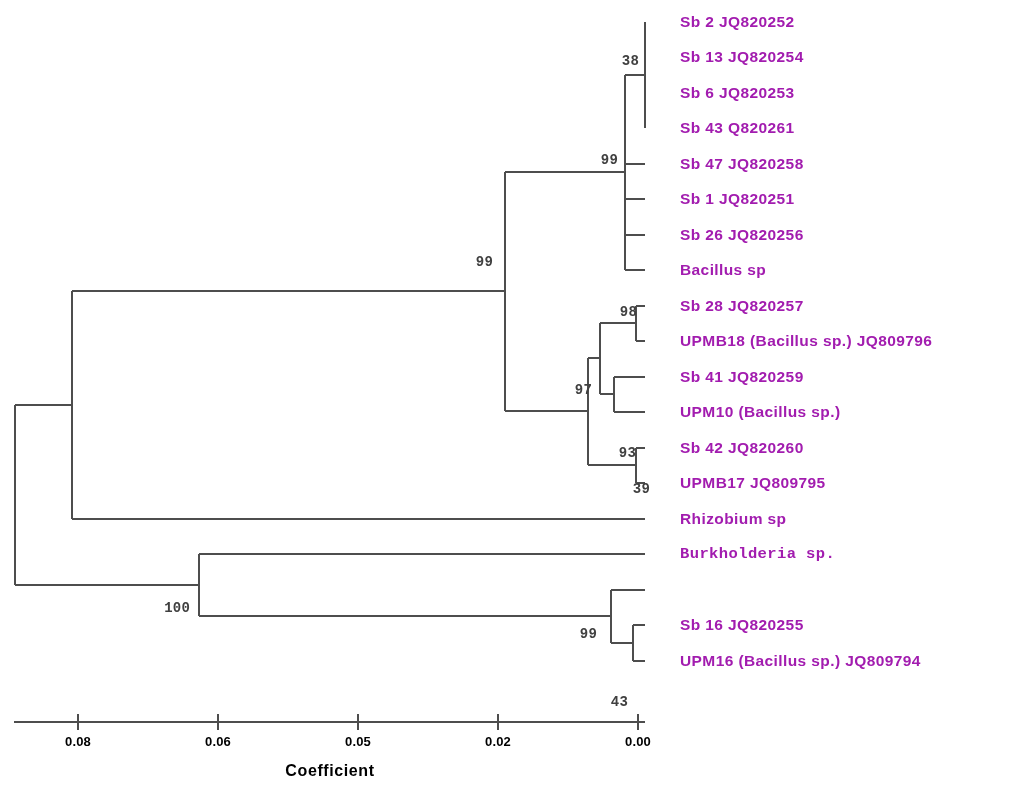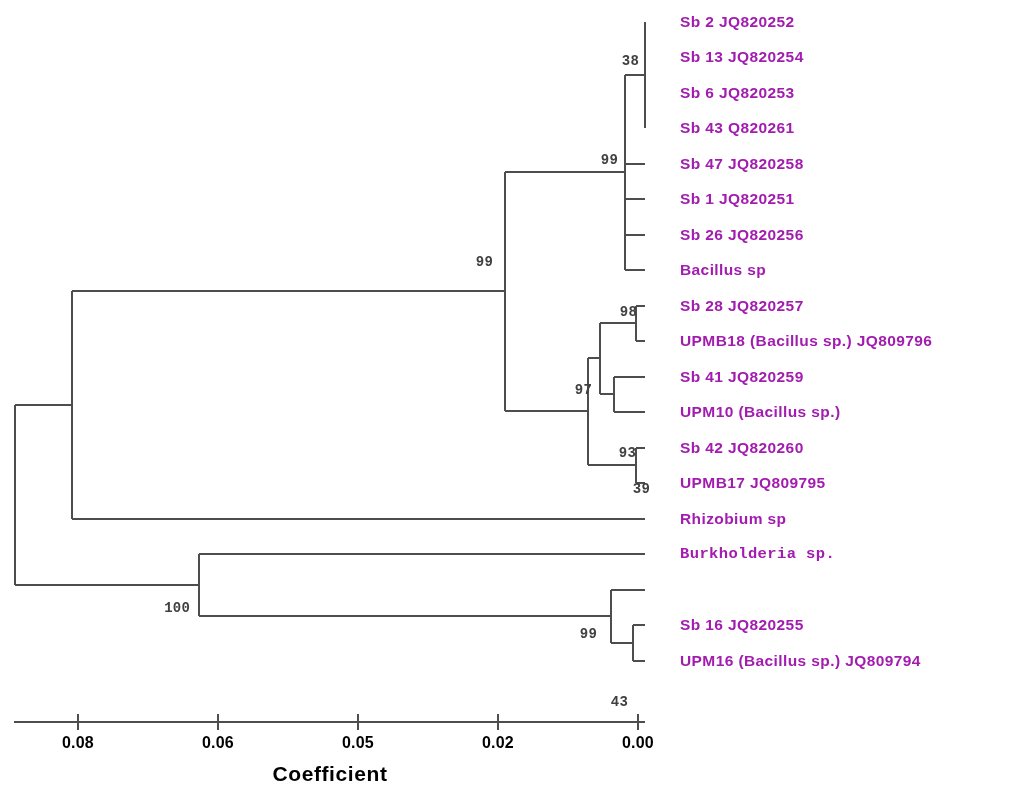--- a/index.html
+++ b/index.html
@@ -44,35 +44,35 @@
     font-size: 14px;
     color: #404040;
     white-space: nowrap;
     letter-spacing: 0.2px;
     transform: translate(-100%, -50%);
   }
   .tick-label {
     position: absolute;
     font-family: "Liberation Sans", sans-serif;
     font-weight: bold;
-    font-size: 16px;
+    font-size: 13px;
     color: #000000;
     white-space: nowrap;
     transform: translateX(-50%);
     letter-spacing: 0.2px;
   }
   #axis-title {
     position: absolute;
     left: 0;
     top: 762px;
     width: 660px;
     text-align: center;
     font-family: "Liberation Sans", sans-serif;
     font-weight: bold;
-    font-size: 21px;
+    font-size: 16px;
     color: #000000;
     letter-spacing: 0.6px;
   }
 </style>
 </head>
 <body>
 
 <div id="figure">
 
   <svg id="tree-svg" viewBox="0 0 1024 799" preserveAspectRatio="none" xmlns="http://www.w3.org/2000/svg" shape-rendering="crispEdges">

